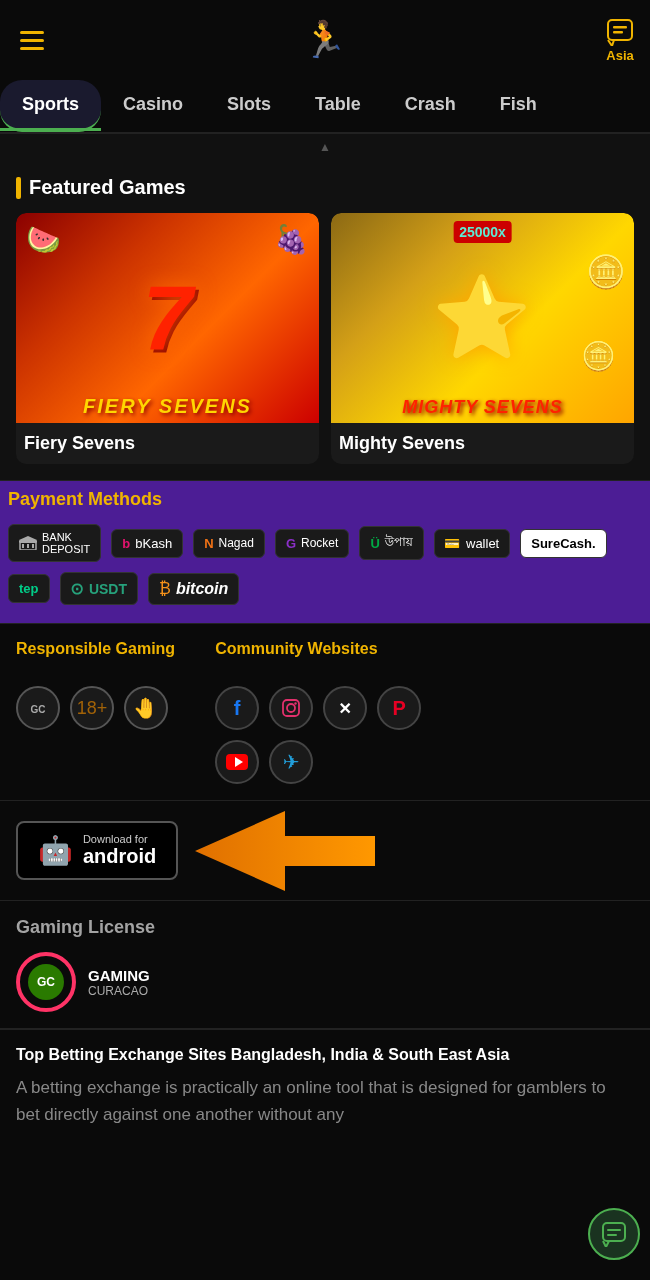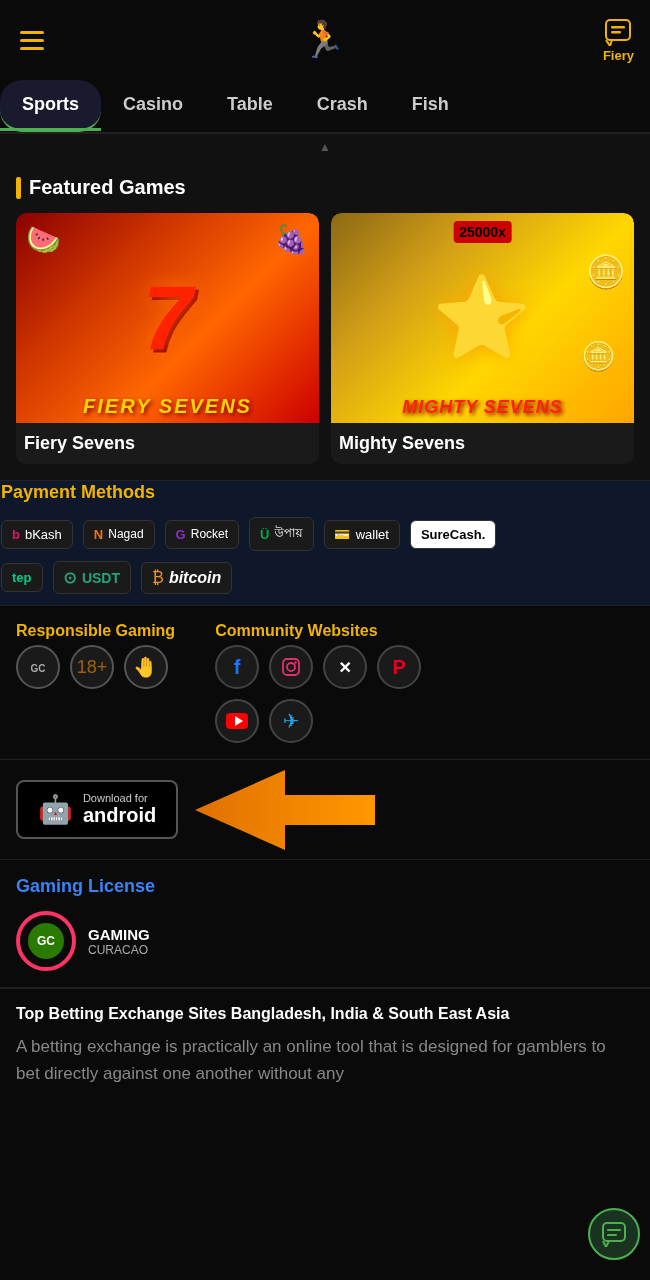--- a/index.html
+++ b/index.html
@@ -221,21 +221,21 @@
       display: flex;
       align-items: center;
       justify-content: center;
     }
     .multiplier-badge {
       position: absolute;
       top: 8px;
       left: 50%;
       transform: translateX(-50%);
       background: #cc0000;
-      color: #000000;
+      color: #5eead4;
       font-size: 14px;
       font-weight: 900;
       padding: 3px 6px;
       border-radius: 4px;
       white-space: nowrap;
       z-index: 3;
     }
     .star-big {
       font-size: 80px;
       color: #FFD700;
@@ -260,22 +260,22 @@
       font-size: 18px;
       font-weight: 900;
       color: #ff2200;
       text-shadow: 2px 2px 4px #8B0000;
       letter-spacing: 1px;
       font-style: italic;
     }
 
     
     .payment-section {
-      padding: 1px;
-      background: #0f172a;
+      padding: 8px;
+      background: #4c1d95;
       border-top: 1px solid #222;
     }
     .payment-title {
       font-size: 18px;
       font-weight: bold;
       color: #f0b400;
       margin-bottom: 14px;
     }
     .payment-icons-row {
       display: flex;
@@ -312,21 +312,21 @@
       padding: 16px;
       background: #0a0a0a;
       display: flex;
       gap: 40px;
       border-top: 1px solid #222;
     }
     .bottom-col-title {
       font-size: 16px;
       font-weight: bold;
       color: #f0b400;
-      margin-bottom: 5px;
+      margin-bottom: 28px;
     }
     .resp-icons {
       display: flex;
       gap: 10px;
       align-items: center;
     }
     .resp-icon {
       width: 44px;
       height: 44px;
       border-radius: 50%;
@@ -393,21 +393,21 @@
 
     
     .license-section {
       padding: 16px;
       background: #0a0a0a;
       border-top: 1px solid #222;
     }
     .license-title {
       font-size: 18px;
       font-weight: bold;
-      color: #3b82f6;
+      color: #a3a3a3;
       margin-bottom: 14px;
     }
     .license-badge {
       display: flex;
       align-items: center;
       gap: 12px;
     }
     .gaming-curacao-text { font-size: 15px; font-weight: bold; color: #fff; }
     .gaming-curacao-sub { font-size: 12px; color: #aaa; }
 
@@ -460,30 +460,33 @@
   <div class="header-logo">
     <span class="logo-icon">🏃</span>
   </div>
   <div class="help-btn">
     <svg width="28" height="28" viewBox="0 0 28 28" fill="none">
       <rect x="2" y="2" width="24" height="20" rx="4" stroke="#f0b400" stroke-width="2" fill="none"></rect>
       <path d="M2 22 L6 28 L8 22" stroke="#f0b400" stroke-width="2" fill="none"></path>
       <rect x="7" y="8" width="14" height="2.5" rx="1" fill="#f0b400"></rect>
       <rect x="7" y="13" width="10" height="2.5" rx="1" fill="#f0b400"></rect>
     </svg>
-    <span>Fiery</span>
+    <span>Asia</span>
   </div>
 </header>
 
 <nav class="nav">
   <div class="nav-item active">
     <span>Sports</span>
   </div>
   <div class="nav-item">
     <span>Casino</span>
+  </div>
+  <div class="nav-item">
+    <span>Slots</span>
   </div>
   <div class="nav-item">
     <span>Table</span>
   </div>
   <div class="nav-item">
     <span>Crash</span>
   </div>
   <div class="nav-item">
     <span>Fish</span>
   </div>
@@ -528,20 +531,31 @@
 
   </div>
 </section>
 
 <section class="payment-section">
   <div class="payment-title">
     <span>Payment Methods</span>
   </div>
   <div class="payment-icons-row">
     <div class="payment-badge">
+      <svg width="18" height="14" viewBox="0 0 18 14" fill="#aaa">
+        <rect x="1" y="6" width="16" height="8" rx="1" fill="none" stroke="#aaa" stroke-width="1.5"></rect>
+        <rect x="0" y="4" width="18" height="3" rx="1" fill="#aaa"></rect>
+        <polygon points="9,0 18,4 0,4" fill="#aaa"></polygon>
+        <rect x="3" y="8" width="2" height="4" fill="#aaa"></rect>
+        <rect x="8" y="8" width="2" height="4" fill="#aaa"></rect>
+        <rect x="13" y="8" width="2" height="4" fill="#aaa"></rect>
+      </svg>
+      <span style="font-size:11px;">BANK<br>DEPOSIT</span>
+    </div>
+    <div class="payment-badge">
       <span style="color:#E2136E; font-weight:bold; font-size:13px;">b</span>
       <span>bKash</span>
     </div>
     <div class="payment-badge">
       <span style="color:#F07216; font-weight:bold; font-size:13px;">N</span>
       <span style="font-size:12px;">Nagad</span>
     </div>
     <div class="payment-badge">
       <span style="color:#8B2FC9; font-weight:bold; font-size:13px;">G</span>
       <span style="font-size:12px;">Rocket</span>

